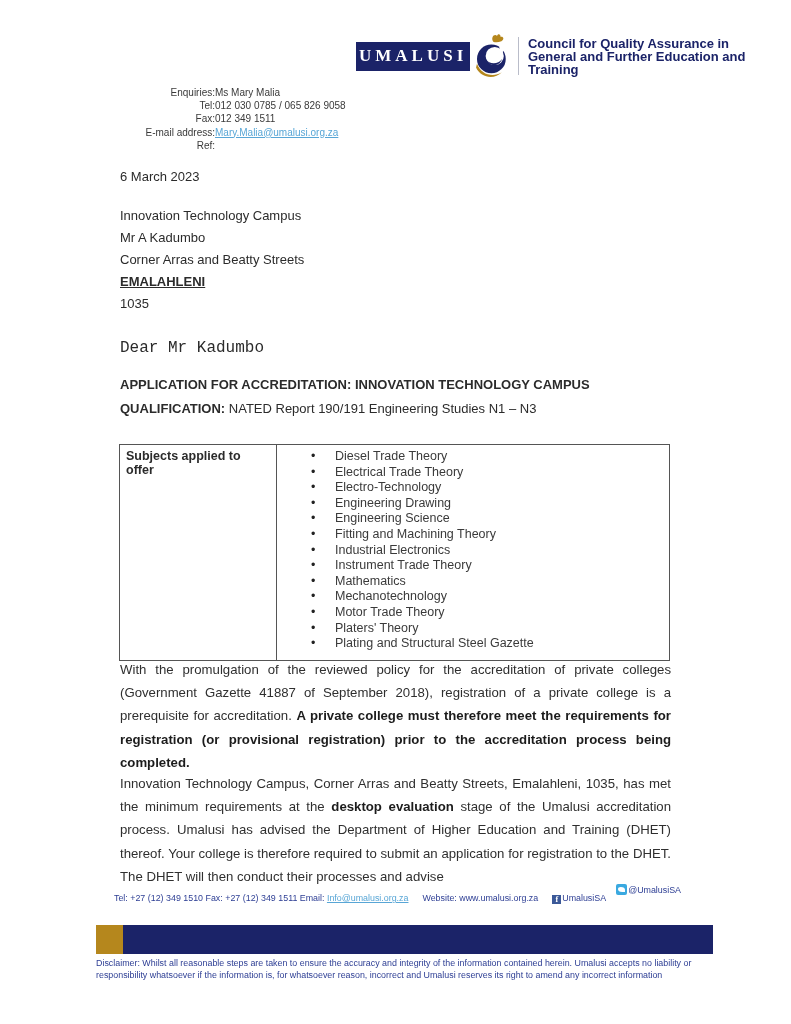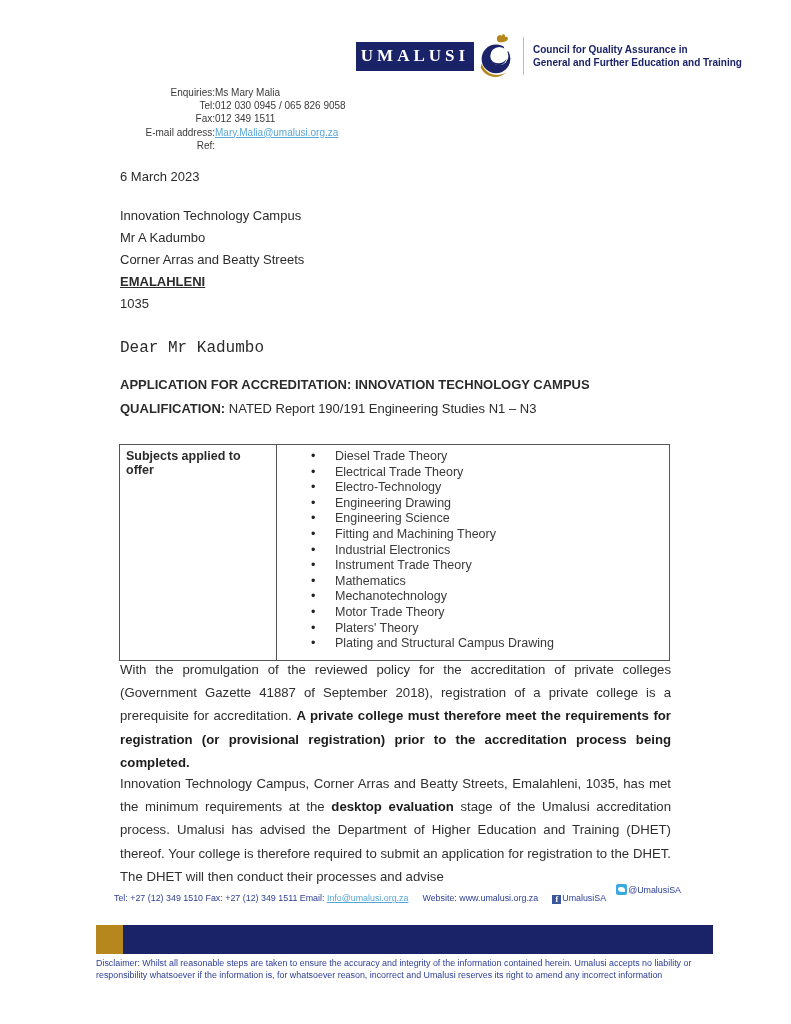--- a/index.html
+++ b/index.html
@@ -18,21 +18,21 @@
   .logo-row { position:absolute; left:356px; top:33px; display:flex; align-items:center; }
   .logo-box {
     background:#1b2368; color:#ffffff;
     width:118px; height:29px;
     display:flex; align-items:center; justify-content:center;
     font-family:"Liberation Serif", serif;
     font-size:17px; letter-spacing:4px; font-weight:bold;
   }
   .logo-emblem { width:40px; height:46px; margin-left:2px; }
   .logo-divider { width:1px; height:38px; background:#b9bcc9; margin:0 9px 0 7px; }
-  .logo-tagline { color:#1b2368; font-size:10px; font-weight:bold; line-height:13px; }
+  .logo-tagline { color:#1b2368; font-size:13px; font-weight:bold; line-height:13px; }
 
   
   .meta { position:absolute; left:120px; top:86px; font-size:10px; line-height:13.2px; color:#3a3a3a; }
   .meta-row { display:flex; }
   .meta-label { width:95px;text-align:right; }
   .meta a, .link { color:#58a6d6; text-decoration:underline; }
 
   .date-line   { position:absolute; left:120px; top:169px; font-size:13px; }
   .recipient   { position:absolute; left:120px; top:205px; font-size:13px; line-height:22px; }
   .recipient .bold-line { font-weight:bold;text-decoration:underline; }
@@ -111,21 +111,21 @@
     </div>
   </div>
 
   <div class="meta">
     <div class="meta-row">
       <span class="meta-label">Enquiries:</span>
       <span>Ms Mary Malia</span>
     </div>
     <div class="meta-row">
       <span class="meta-label">Tel:</span>
-      <span>012 030 0945 / 065 826 9058</span>
+      <span>012 030 0785 / 065 826 9058</span>
     </div>
     <div class="meta-row">
       <span class="meta-label">Fax:</span>
       <span>012 349 1511</span>
     </div>
     <div class="meta-row">
       <span class="meta-label">E-mail address:</span>
       <a href="#" class="link">Mary.Malia@umalusi.org.za</a>
     </div>
     <div class="meta-row">
@@ -161,21 +161,21 @@
           <li>Electro-Technology</li>
           <li>Engineering Drawing</li>
           <li>Engineering Science</li>
           <li>Fitting and Machining Theory</li>
           <li>Industrial Electronics</li>
           <li>Instrument Trade Theory</li>
           <li>Mathematics</li>
           <li>Mechanotechnology</li>
           <li>Motor Trade Theory</li>
           <li>Platers' Theory</li>
-          <li>Plating and Structural Campus Drawing</li>
+          <li>Plating and Structural Steel Gazette</li>
         </ul>
       </td>
     </tr>
   </tbody>
     </table>
 
   <div class="para p1"><span>With the promulgation of the reviewed policy for the accreditation of private colleges (Government Gazette 41887 of September 2018), registration of a private college is a prerequisite for accreditation.  </span><b>A private college must therefore meet the requirements for registration (or provisional registration) prior to the accreditation process being completed.</b></div>
 
   <div class="para p2"><span>Innovation Technology Campus, Corner Arras and Beatty Streets, Emalahleni, 1035, has met the minimum requirements at the </span><b>desktop evaluation</b><span> stage of the Umalusi accreditation process.  Umalusi has advised the Department of Higher Education and Training (DHET) thereof.  Your college is therefore required to submit an application for registration to the DHET.  The DHET will then conduct their processes and advise</span></div>
 

